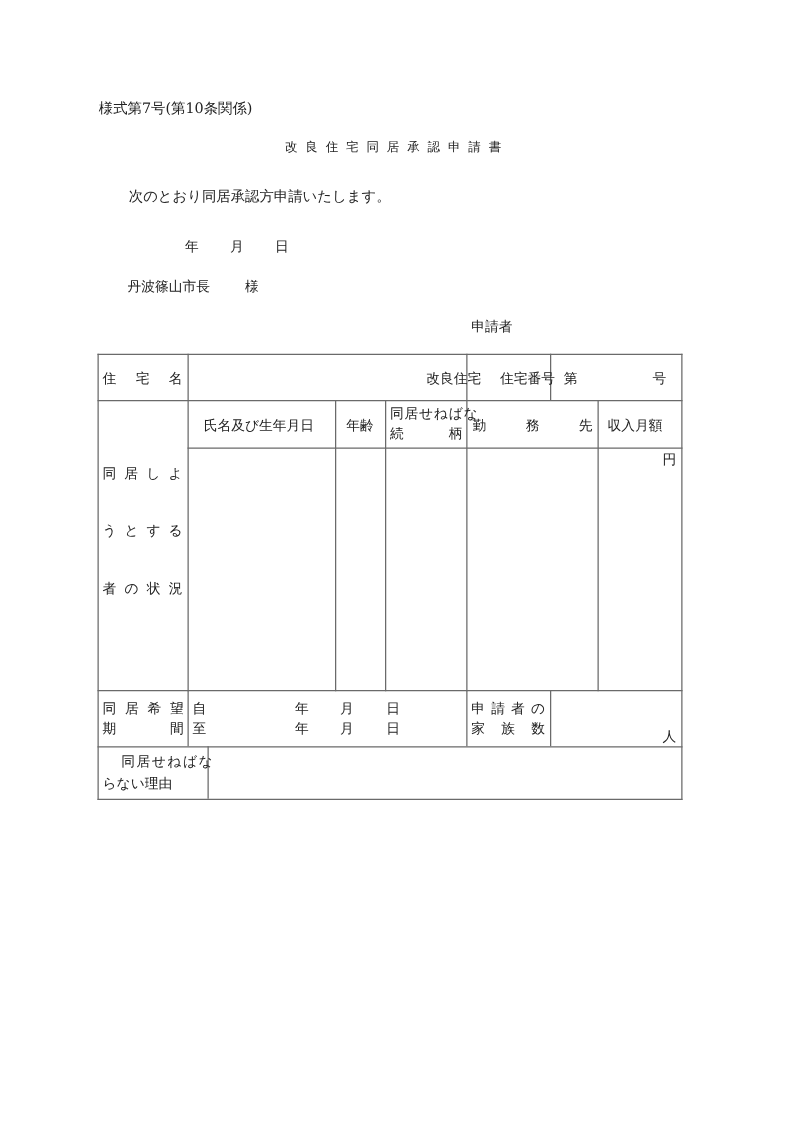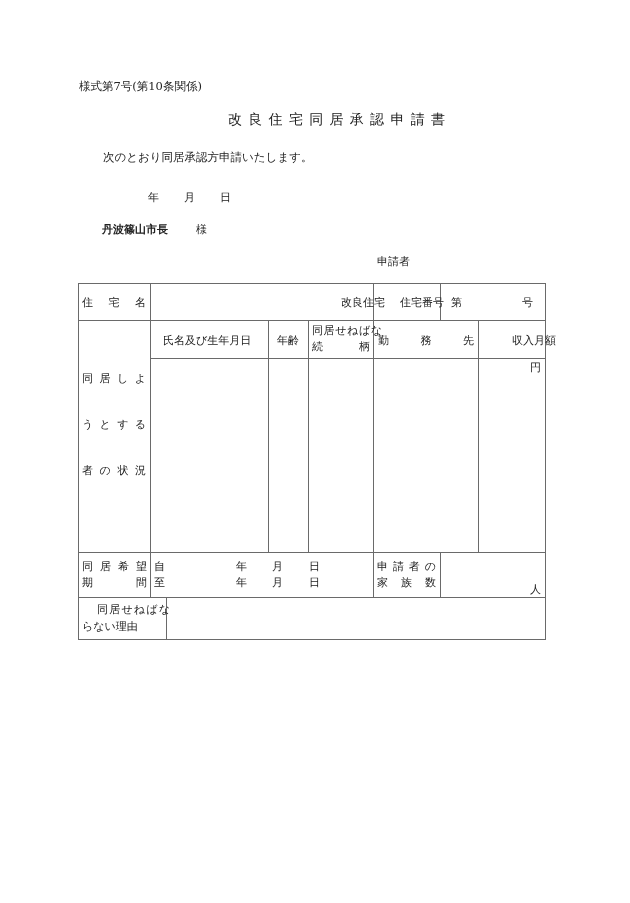--- a/index.html
+++ b/index.html
@@ -8,28 +8,28 @@
   .abs { position: absolute; white-space: nowrap; }
   .ln { position: absolute; background: #6a6a6a; }
   .h { height: 1px; }
   .v { width: 1px; }
   .spread { display: flex; justify-content: space-between; }
 </style>
 </head>
 <body>
 
 <div class="abs" style="left:79px;top:79px;font-size:11.5px;">様式第7号(第10条関係)</div>
-<div class="abs" style="left:228px;top:111px;font-size:14px;letter-spacing:6.3px;">改良住宅同居承認申請書</div>
+<div class="abs" style="left:228px;top:111px;font-size:10px;letter-spacing:6.3px;">改良住宅同居承認申請書</div>
 <div class="abs" style="left:103px;top:150px;font-size:11.5px;">次のとおり同居承認方申請いたします。</div>
 
 <div class="abs" style="left:148px;top:190px;">年</div>
 <div class="abs" style="left:184px;top:190px;">月</div>
 <div class="abs" style="left:220px;top:190px;">日</div>
 
-<div class="abs" style="left:102px;top:222px;font-weight:bold;">丹波篠山市長</div>
+<div class="abs" style="left:102px;top:222px;">丹波篠山市長</div>
 <div class="abs" style="left:196px;top:222px;">様</div>
 
 <div class="abs" style="left:377px;top:254px;text-align:right;">申請者</div>
 
 <div>
 
   <div class="ln h" style="left:78px;top:283px;width:468px;"></div>
   <div class="ln h" style="left:78px;top:320px;width:468px;"></div>
   <div class="ln h" style="left:150px;top:358px;width:396px;"></div>
   <div class="ln h" style="left:78px;top:552px;width:468px;"></div>
@@ -72,21 +72,21 @@
   <div class="abs" style="left:312px;top:323px;letter-spacing:0.6px;">同居せねばな</div>
   <div class="abs spread" style="left:312px;top:339px;width:58px;">
     <span>続</span>
     <span>柄</span>
   </div>
   <div class="abs spread" style="left:378px;top:333px;width:96px;">
     <span>勤</span>
     <span>務</span>
     <span>先</span>
   </div>
-  <div class="abs" style="left:512px;top:333px;">収入月額</div>
+  <div class="abs" style="left:486px;top:333px;">収入月額</div>
 
   <div class="abs spread" style="left:82px;top:371px;width:64px;">
     <span>同</span>
     <span>居</span>
     <span>し</span>
     <span>よ</span>
   </div>
   <div class="abs spread" style="left:82px;top:417px;width:64px;">
     <span>う</span>
     <span>と</span>

